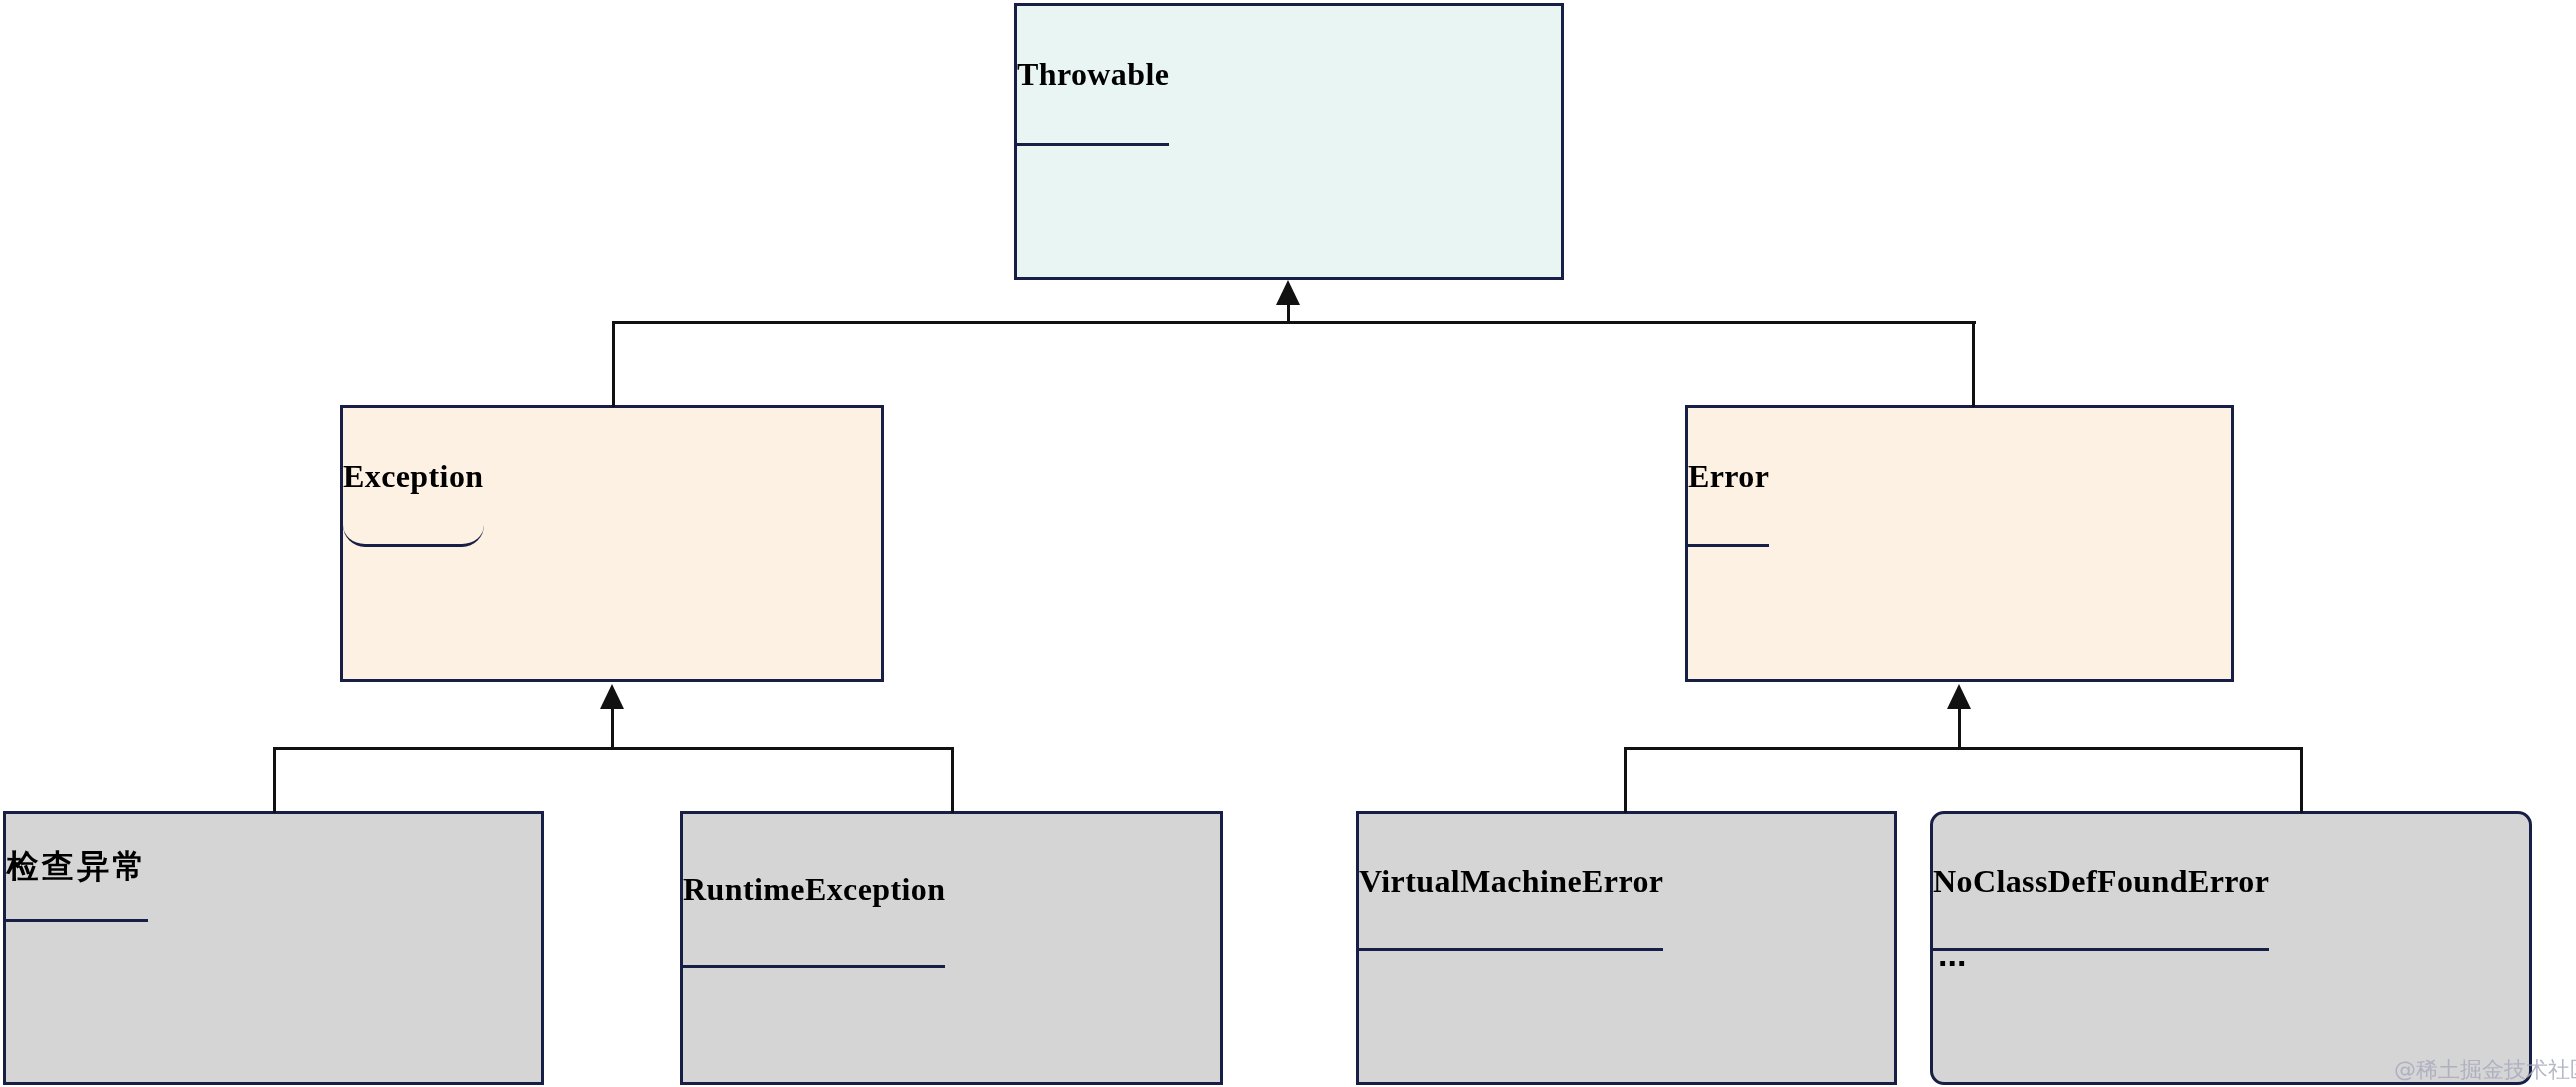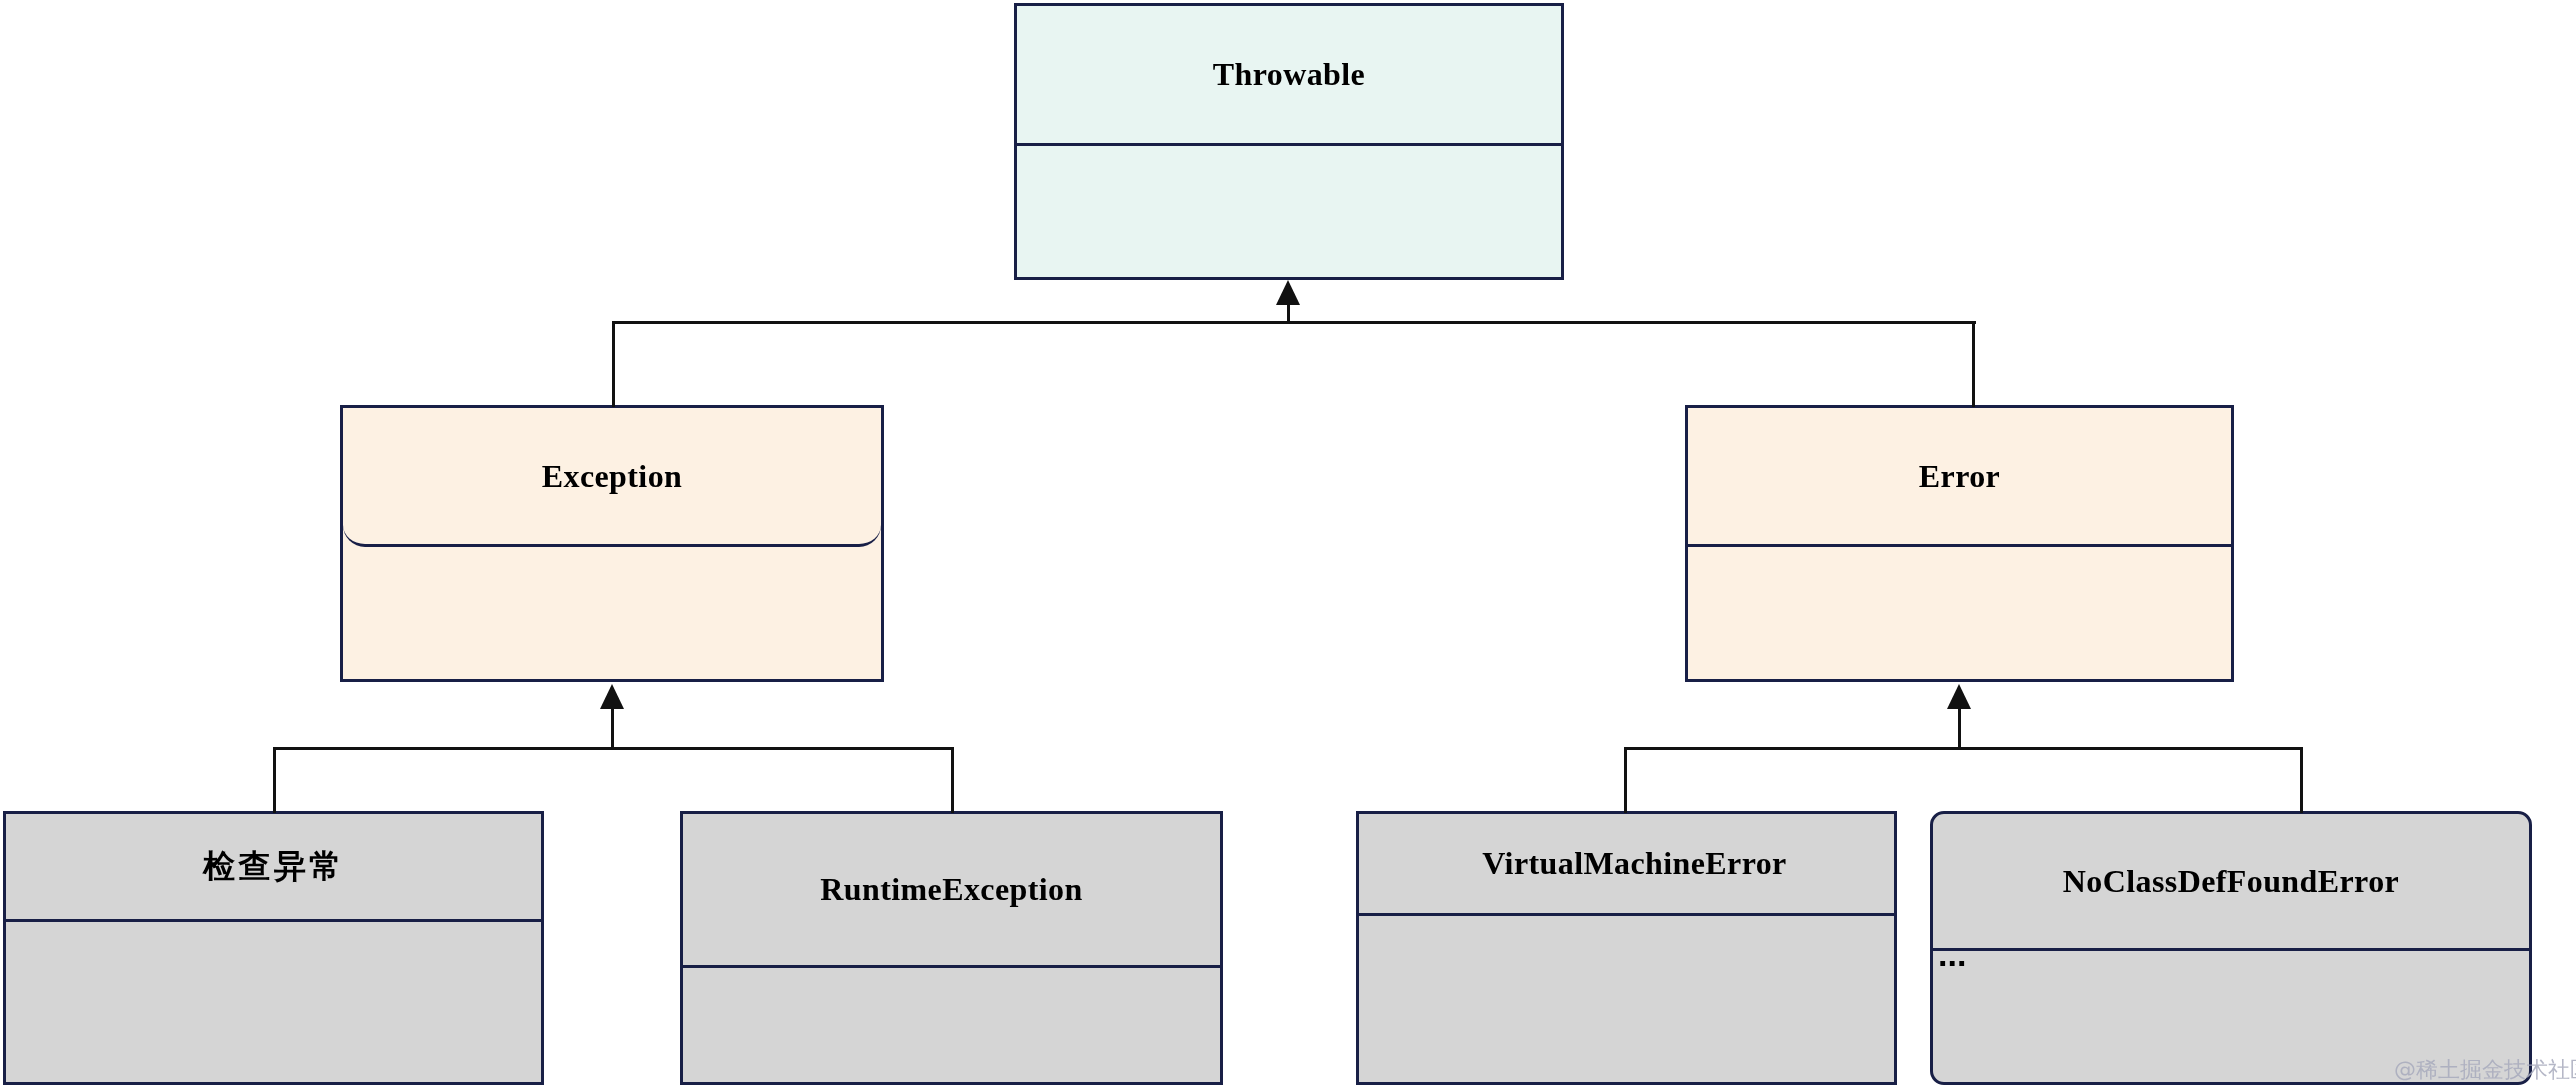--- a/index.html
+++ b/index.html
@@ -15,21 +15,21 @@
     background: #ffffff;
     font-family: "Liberation Serif", "DejaVu Serif", serif;
     overflow: hidden;
   }
   
   .uml-box {
     position: absolute;
     box-sizing: border-box;
     border: 3.4px solid #181f46;
     display: flex;
-    flex-direction: column;
+    flex-direction: row;
   }
   .uml-title {
     box-sizing: border-box;
     display: flex;
     align-items: center;
     justify-content: center;
     border-bottom: 3.4px solid #181f46;
     font-weight: bold;
     color: #000000;
     letter-spacing: 0.4px;
@@ -104,21 +104,21 @@
     <div class="uml-title" style="height:108px; font-size:32px; font-family:'DejaVu Sans', sans-serif; letter-spacing:3.4px;">检查异常</div>
     <div class="uml-body"></div>
   </div>
 
   <div class="uml-box tone-gray" style="left:680px; top:811px; width:543px; height:274px;">
     <div class="uml-title" style="height:154px; font-size:32px;">RuntimeException</div>
     <div class="uml-body"></div>
   </div>
 
   <div class="uml-box tone-gray" style="left:1356px; top:811px; width:541px; height:274px;">
-    <div class="uml-title" style="height:102px; font-size:32px;padding-left:16px;">VirtualMachineError</div>
+    <div class="uml-title" style="height:137px; font-size:32px;">VirtualMachineError</div>
     <div class="uml-body"></div>
   </div>
 
   <div class="uml-box tone-gray" style="left:1930px; top:811px; width:602px; height:274px;border-radius:14px;">
     <div class="uml-title" style="height:137px; font-size:32px;">NoClassDefFoundError</div>
     <div class="uml-body"></div>
   </div>
 
   <div class="arrow-up" style="left:1276px; top:280px;"></div>
   <div class="edge-v" style="left:1287px; top:304px; height:0px;"></div>

